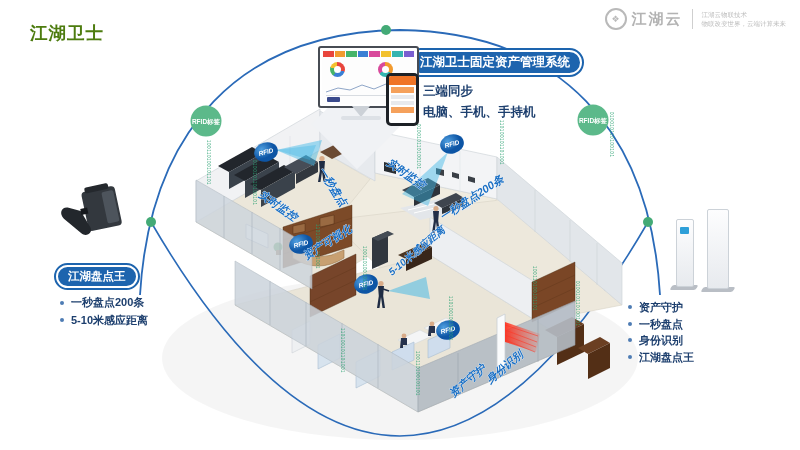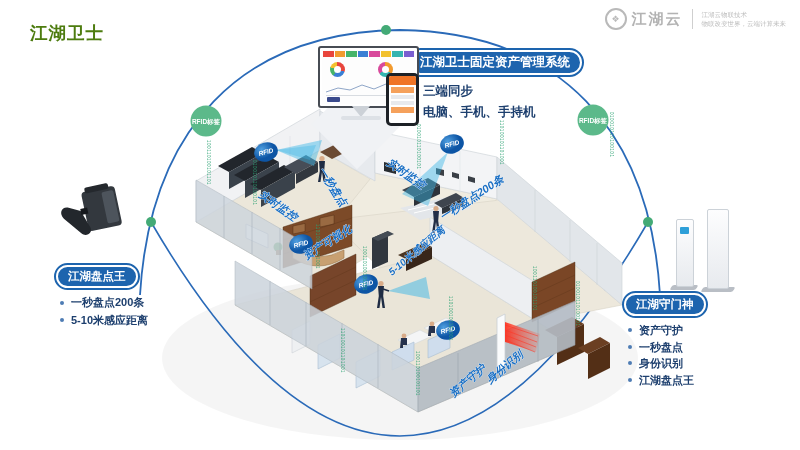--- a/index.html
+++ b/index.html
@@ -369,21 +369,20 @@
 
   <div class="callout co-scanner">
     <span class="pill">江湖盘点王</span>
     <ul>
       <li>一秒盘点200条</li>
       <li>5-10米感应距离</li>
     </ul>
   </div>
 
   <div class="callout co-gate">
-    <span class="pill">江湖守门神</span>
     <ul>
       <li>资产守护</li>
       <li>一秒盘点</li>
       <li>身份识别</li>
       <li>江湖盘点王</li>
     </ul>
   </div>
 
 </div>
 

